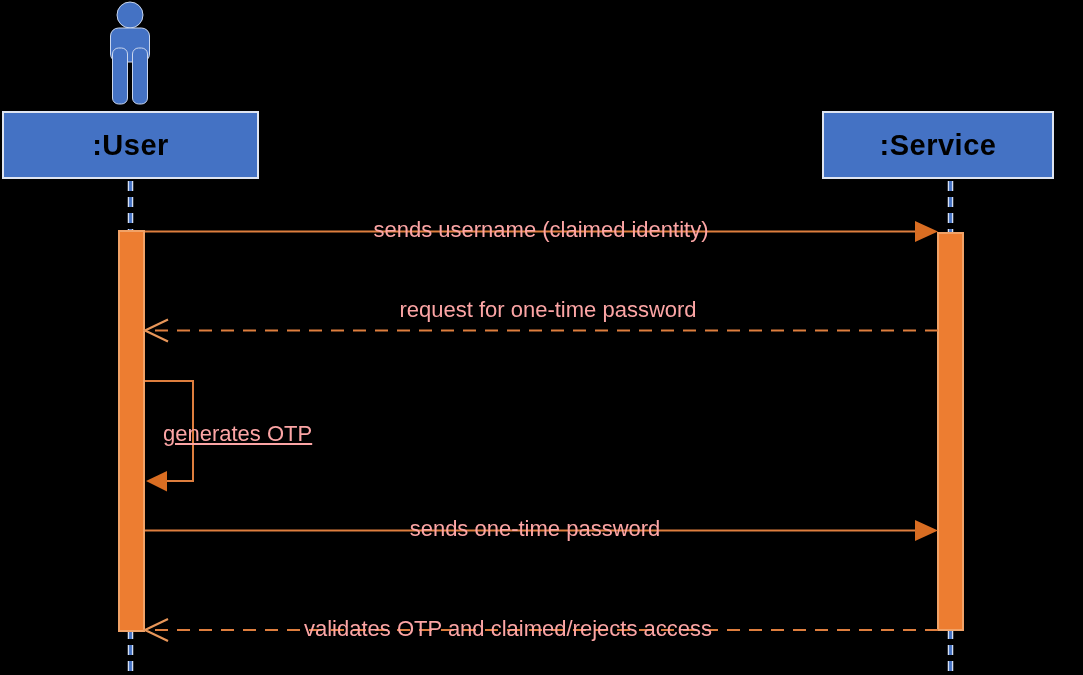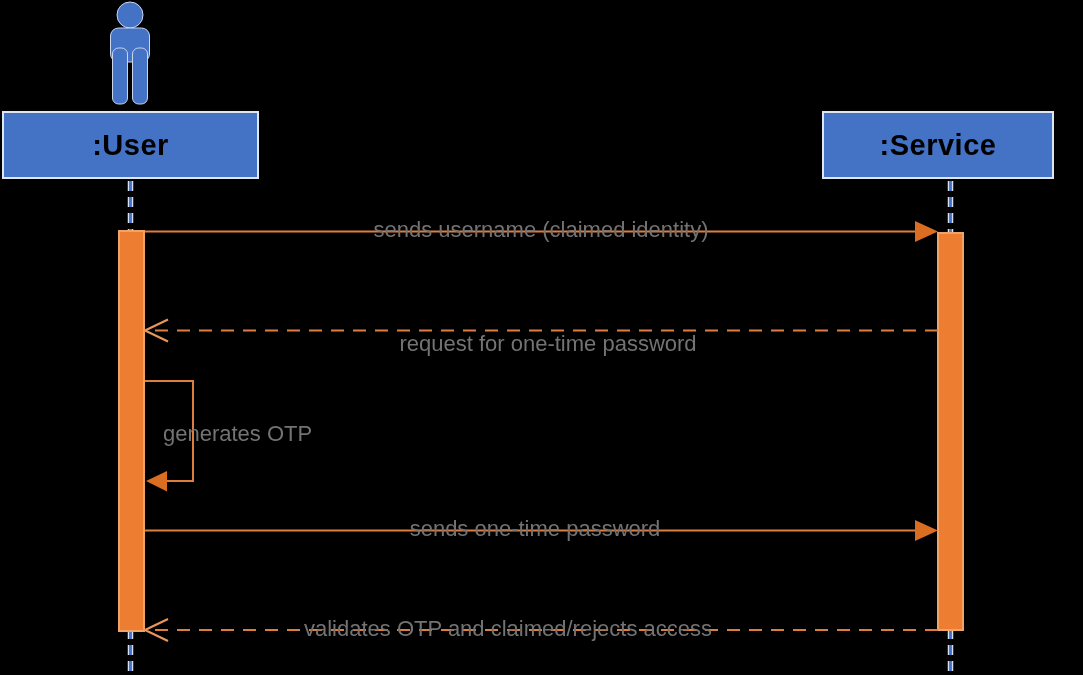--- a/index.html
+++ b/index.html
@@ -31,29 +31,29 @@
     font-size: 29px;
     font-weight: 600;
     letter-spacing: 0.5px;
     white-space: nowrap;
   }
   .user-box    { left: 2px;   width: 257px; }
   .service-box { left: 822px; width: 232px; }
   .msg-label {
     position: absolute;
     z-index: 2;
-    color: #737373;
+    color: #fca5a5;
     font-size: 22px;
     line-height: 1.2;
     white-space: nowrap;
   }
   .centered { transform: translateX(-50%); }
   .lbl-1 { left: 541px; top: 217px; }
-  .lbl-2 { left: 548px; top: 331px; }
-  .lbl-3 { left: 163px; top: 421px; }
+  .lbl-2 { left: 548px; top: 297px; }
+  .lbl-3 { left: 163px; top: 421px; text-decoration: underline; }
   .lbl-4 { left: 535px; top: 516px; }
   .lbl-5 { left: 508px; top: 616px; }
 </style>
 </head>
 <body>
 
 <div class="canvas">
 
   <svg class="actor-svg" width="58" height="108" viewBox="0 0 58 108">
     <g fill="#4472C4" stroke="#C9D6EE" stroke-width="1">

